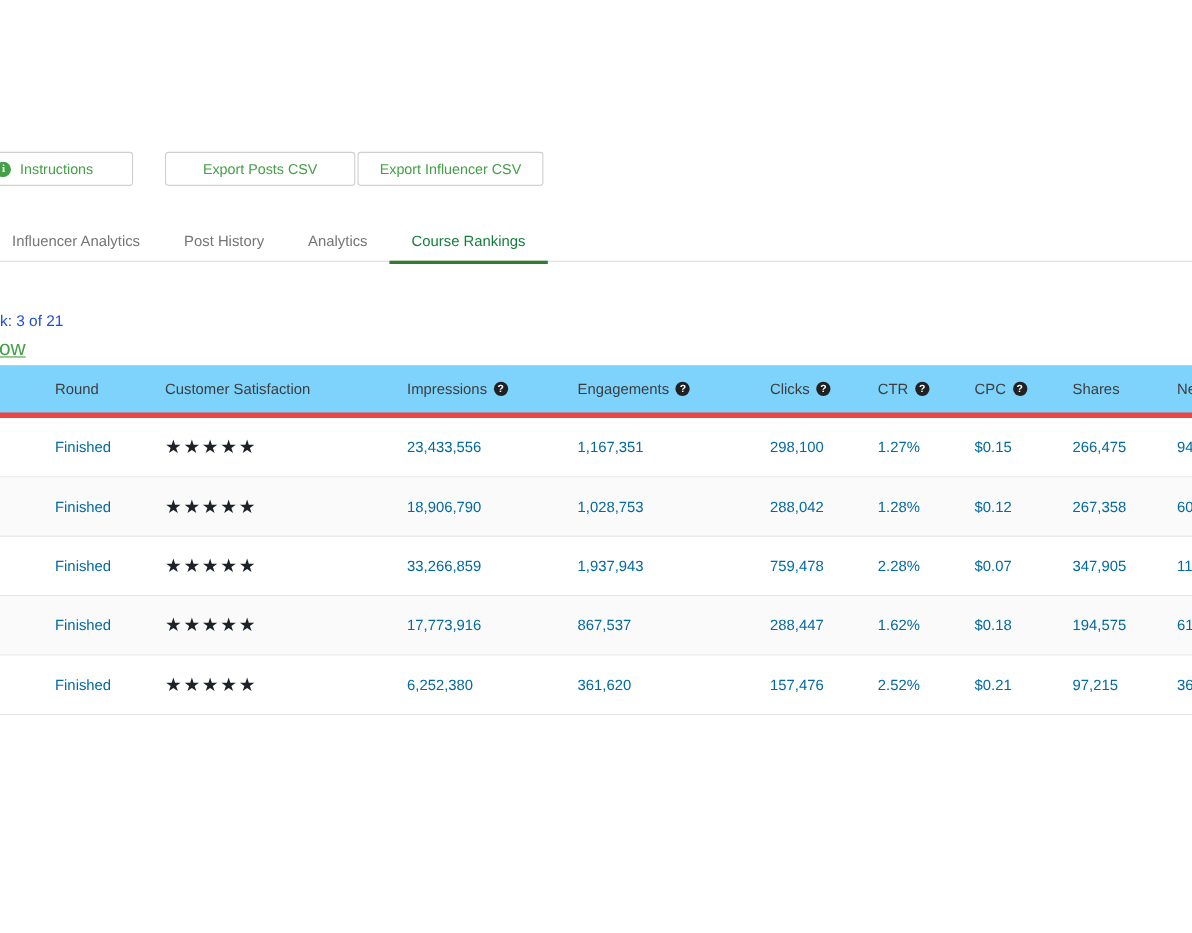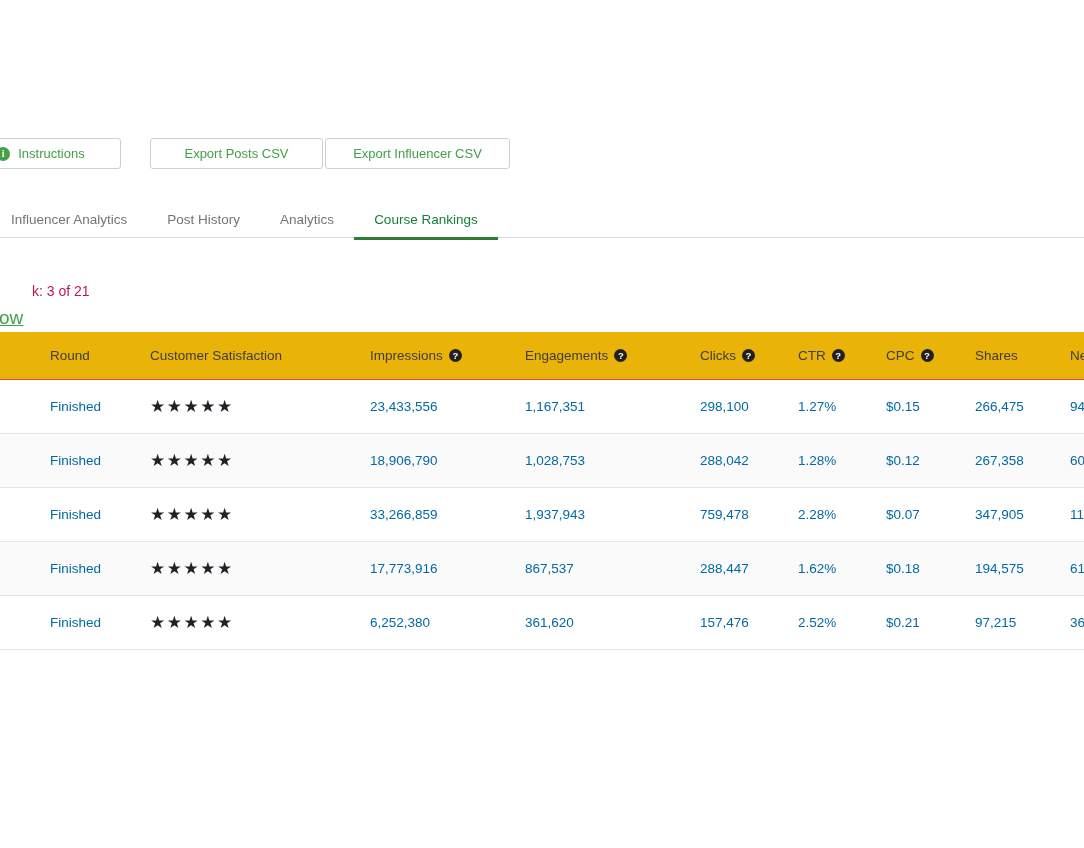--- a/index.html
+++ b/index.html
@@ -9,53 +9,53 @@
   }
   
   .btn{
     position:absolute;top:138px;height:31px;box-sizing:border-box;
     border:1px solid #cfcfcf;border-radius:3px;background:#fff;
     color:#43a047;font-size:13px;display:flex;align-items:center;justify-content:center;
     gap:8px;padding:0 16px;cursor:pointer;white-space:nowrap;
   }
   .btn-instructions{left:-40px;width:161px;}
   .btn-posts{left:150px;width:173px;}
-  .btn-influencer{left:325px;width:185px;}
+  .btn-influencer{left:325px;width:169px;}
   .info-dot{
     width:14px;height:14px;border-radius:50%;background:#43a047;color:#fff;
     font-size:10px;font-weight:bold;display:inline-flex;align-items:center;justify-content:center;
     font-family:"Liberation Serif",serif;flex:0 0 auto;
   }
   
   .tabbar-line{position:absolute;left:0;top:237px;width:1084px;height:1px;background:#dcdcdc;}
   .tabs{position:absolute;left:-9px;top:200px;height:39px;display:flex;z-index:2;}
   .tab{
     height:39px;display:flex;align-items:center;padding:0 20px;
     font-size:13.5px;color:#757575;cursor:pointer;position:relative;white-space:nowrap;
   }
   .tab.active{color:#15803d;}
   .tab.active::after{
     content:"";position:absolute;left:0;right:0;bottom:-1px;height:3px;background:#2e7d32;
   }
   
-  .rank-text{position:absolute;left:0;top:283px;font-size:14px;color:#be185d;white-space:nowrap;padding-left:32px;}
+  .rank-text{position:absolute;left:0;top:283px;font-size:14px;color:#1d4ed8;white-space:nowrap;}
   .summary-link{
     position:absolute;left:-1px;top:307px;font-size:19px;color:#43a047;
     text-decoration:underline;cursor:pointer;white-space:nowrap;
   }
   
   .hdr-fragment{position:absolute;left:-4px;top:347px;width:9px;height:9px;background:#b6d3e8;transform:rotate(45deg);opacity:.7;}
   
   .table{position:absolute;left:0;top:332px;width:1084px;}
   .gridrow{
     display:grid;
     grid-template-columns:100px 220px 155px 175px 98px 88px 89px 95px 14px;
     padding-left:50px;align-items:center;box-sizing:border-box;
   }
-  .thead{height:48px;border-bottom:1px solid #ef4444;background:#eab308;}
+  .thead{height:48px;border-bottom:5px solid #ef4444;background:#7dd3fc;}
   .th{
     display:flex;align-items:center;gap:6px;font-size:13.5px;color:#3d3d3d;white-space:nowrap;overflow:visible;
   }
   .help{
     width:13px;height:13px;border-radius:50%;background:#212121;color:#fff;
     font-size:9.5px;font-weight:bold;display:inline-flex;align-items:center;justify-content:center;
     flex:0 0 auto;cursor:pointer;
   }
   .tr{height:54px;border-bottom:1px solid #e4e4e4;background:#fff;}
   .tr.alt{background:#fafafa;}

